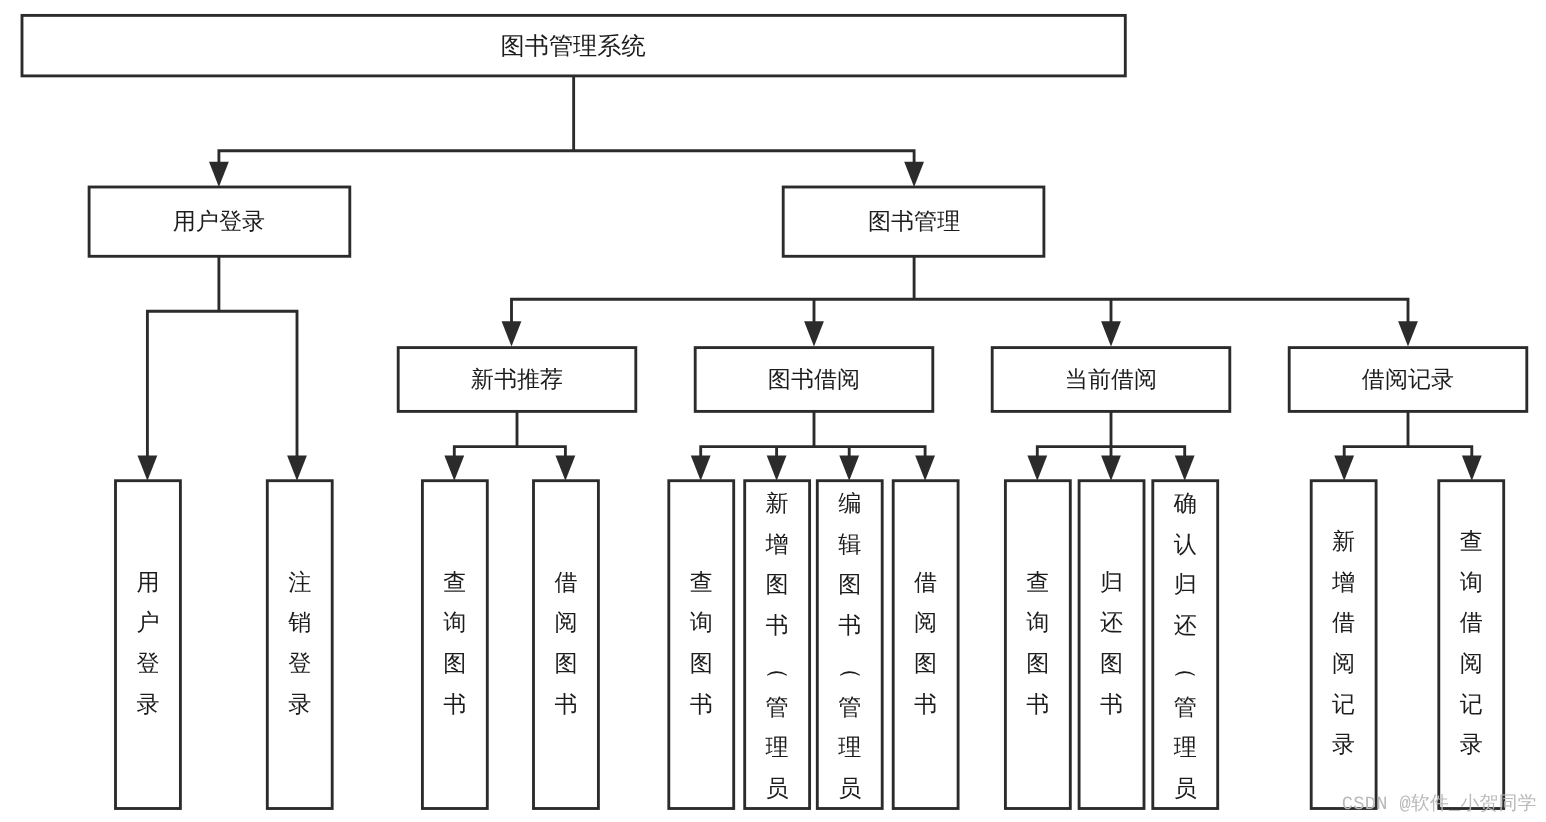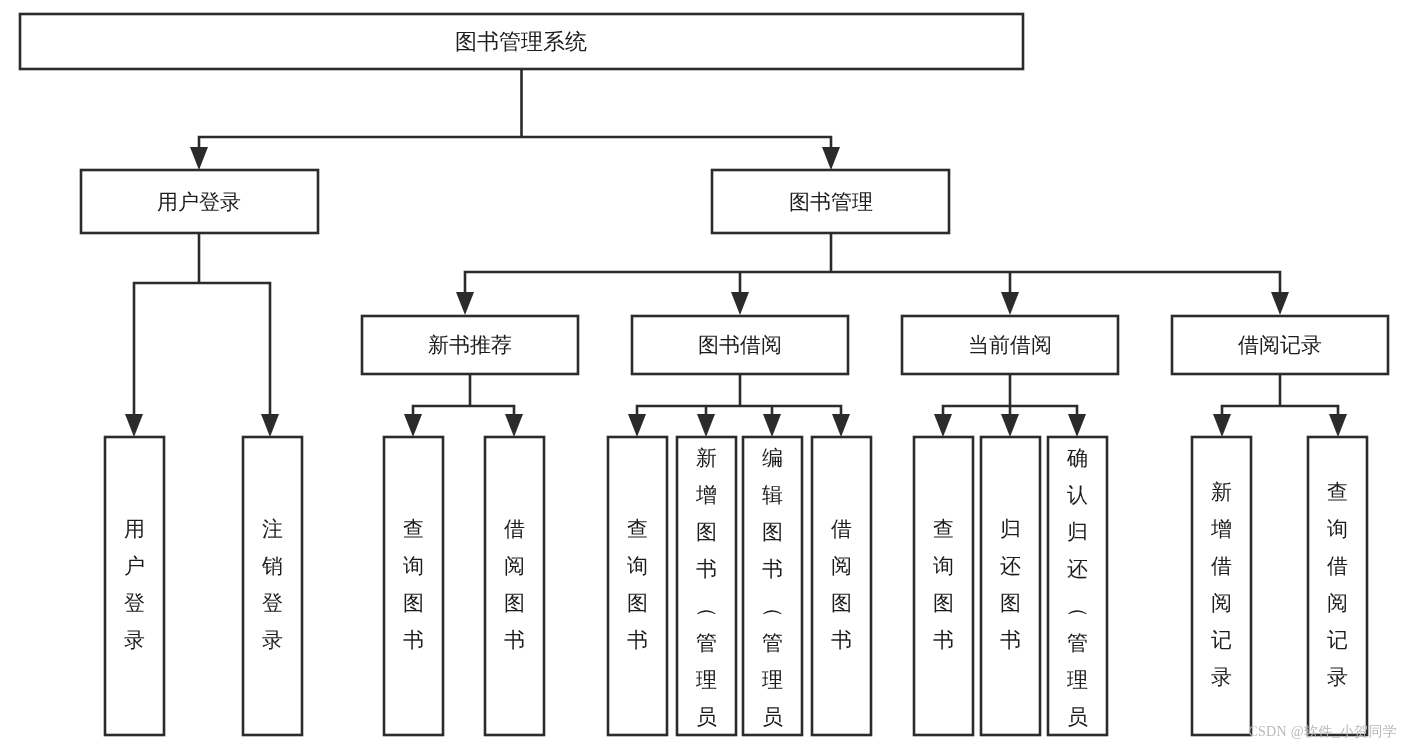--- a/index.html
+++ b/index.html
@@ -41,22 +41,22 @@
     stroke-linecap: square;
   }
   .arrow-head {
     fill: #2b2b2b;
     stroke: none;
   }
   .watermark {
     position: absolute;
     right: 8px;
     bottom: 6px;
-    font-family: Liberation Serif, serif;
-    font-size: 14px;
+    font-family: Liberation Mono, monospace;
+    font-size: 17px;
     color: #b9b9b9;
     white-space: nowrap;
     letter-spacing: 0.3px;
     pointer-events: none;
   }
 </style>
 </head>
 <body>
 
 <svg id="diagram" viewBox="0 0 1405 747" xmlns="http://www.w3.org/2000/svg">

